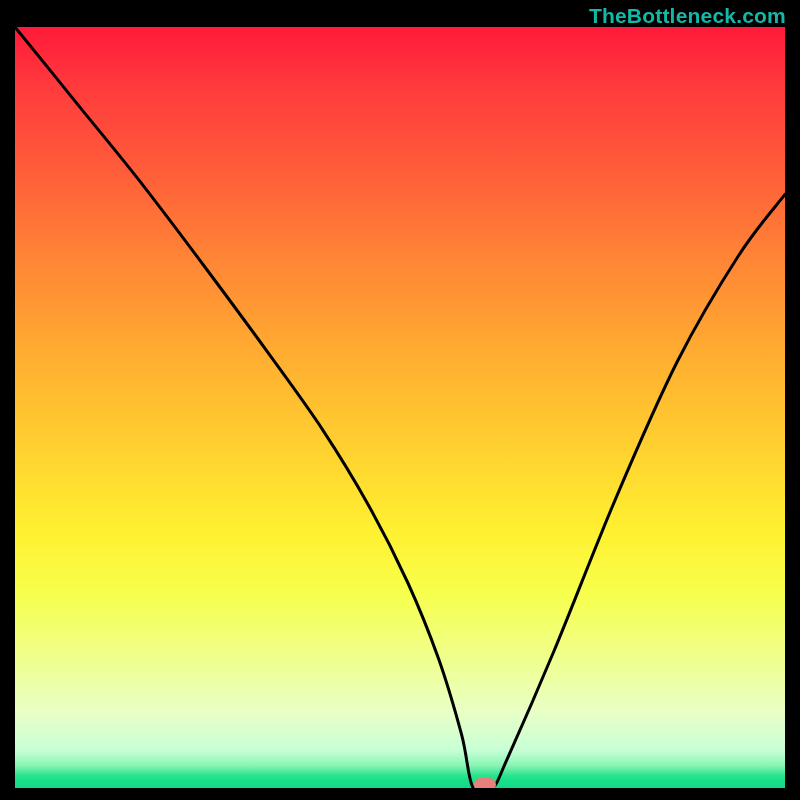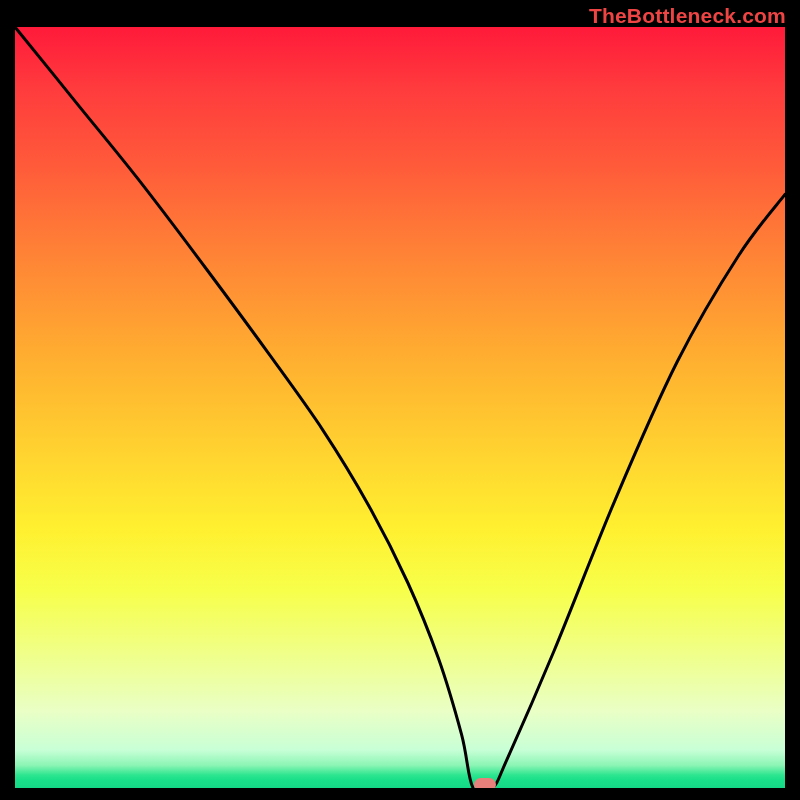--- a/index.html
+++ b/index.html
@@ -47,21 +47,21 @@
       #15d886 100%
     );
   }
   .watermark {
     position: absolute;
     top: 4px;
     right: 14px;
     font-family: Arial, Helvetica, sans-serif;
     font-size: 21px;
     font-weight: 600;
-    color: #ef4444;
+    color: #14b8a6;
     letter-spacing: 0.2px;
   }
   svg.curve {
     position: absolute;
     inset: 0;
   }
   .marker {
     position: absolute;
     width: 22px;
     height: 13px;

